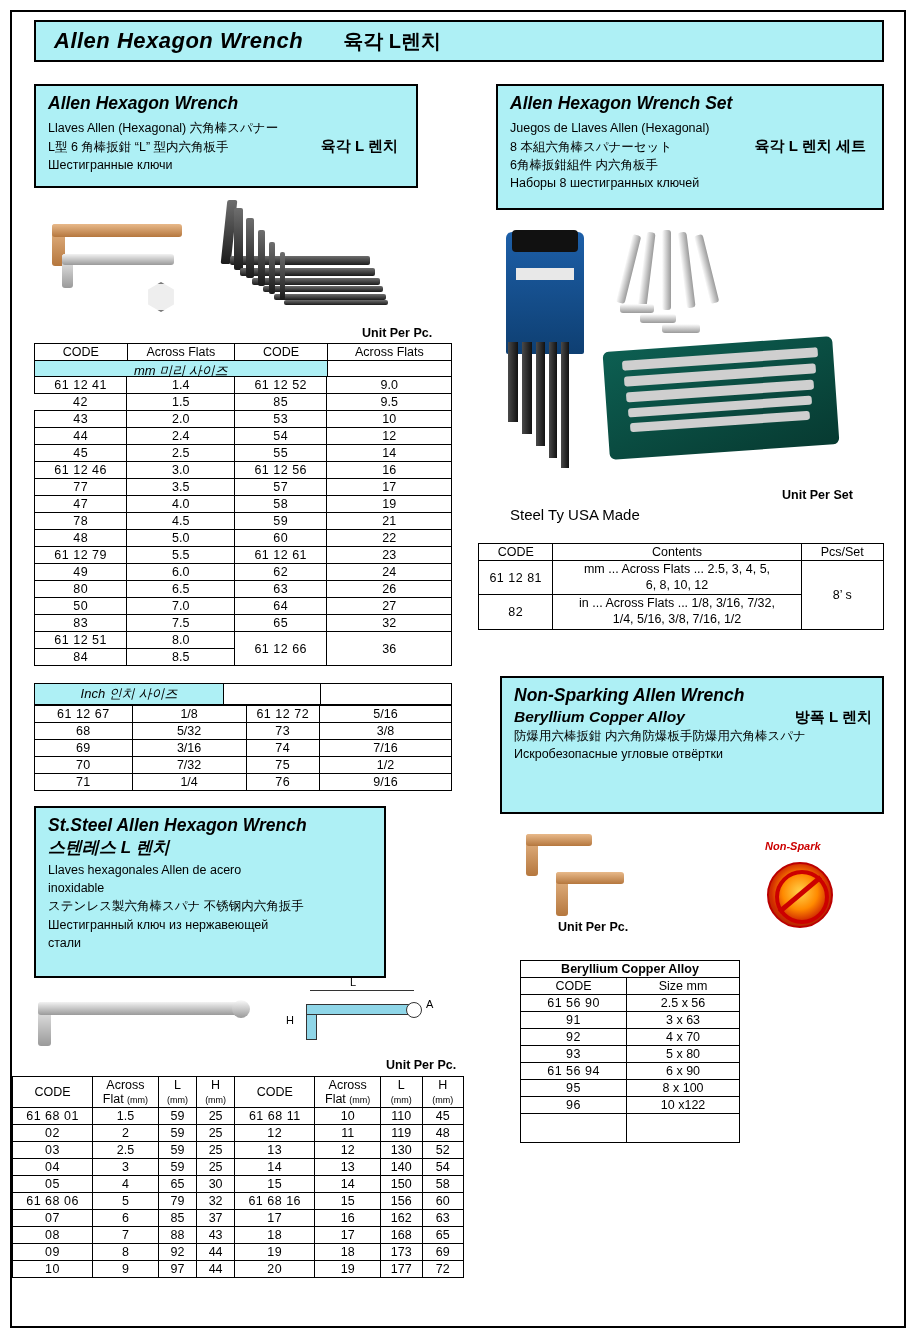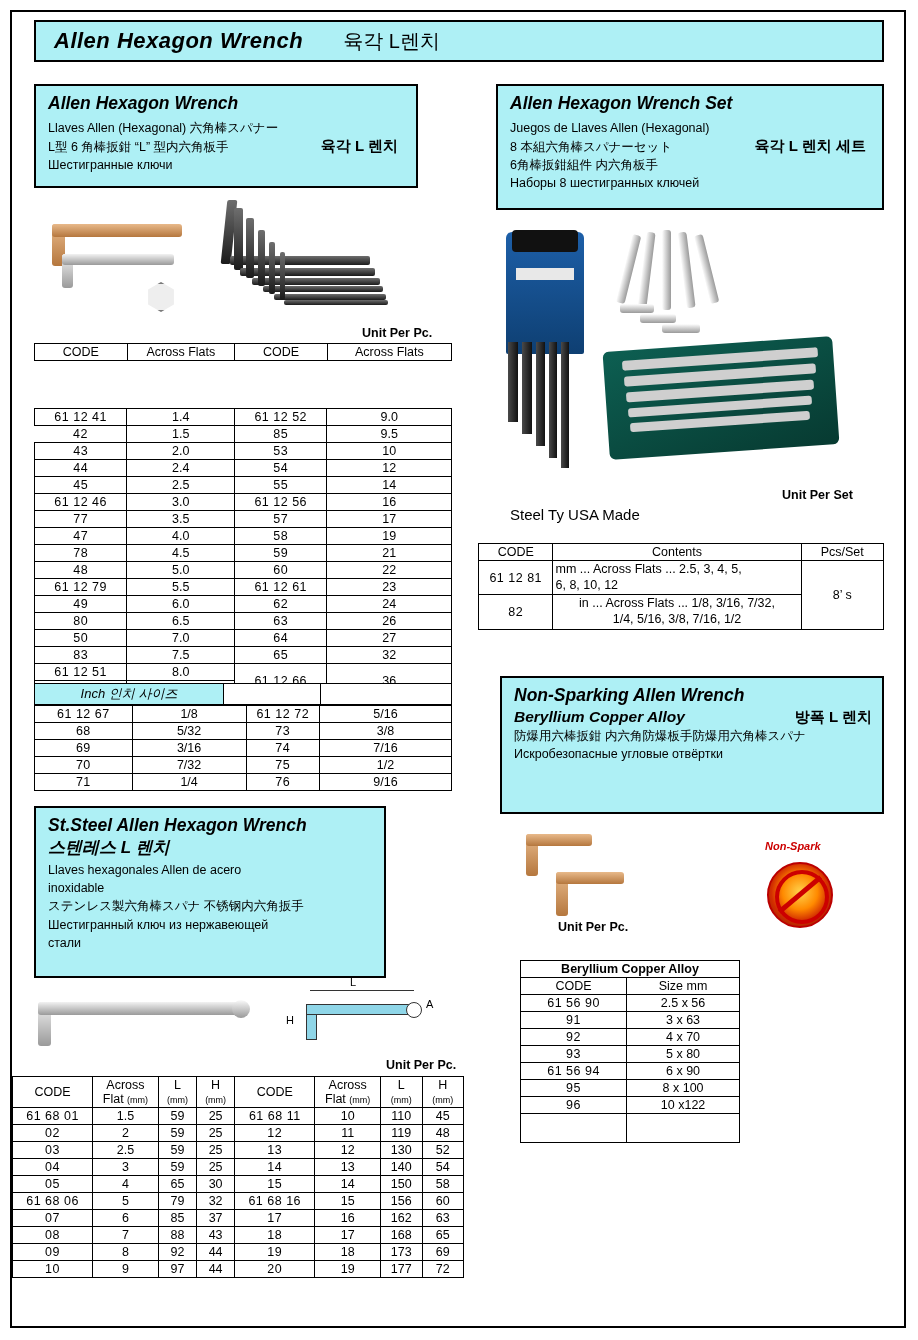--- a/index.html
+++ b/index.html
@@ -11,21 +11,21 @@
   .page{position:relative;width:918px;height:1340px;}
   .page-border{position:absolute;left:10px;top:10px;width:896px;height:1318px;border:2px solid #000;box-sizing:border-box;}
 
   
   .masthead{
     position:absolute;left:34px;top:20px;width:850px;height:42px;
     background:#aef0f5;border:2px solid #000;box-sizing:border-box;
     display:flex;align-items:center;
   }
   .masthead .t1{font-style:italic;font-weight:bold;font-size:22px;margin-left:18px;letter-spacing:.5px;}
-  .masthead .t2{font-weight:normal;font-size:20px;margin-left:40px;}
+  .masthead .t2{font-weight:bold;font-size:20px;margin-left:40px;}
 
   
   .titlebox{
     position:absolute;background:#aef0f5;border:2px solid #000;box-sizing:border-box;
     padding:7px 10px 8px 12px;
   }
   .titlebox .main{font-style:italic;font-weight:bold;font-size:17.5px;line-height:1.25;}
   .titlebox .main2{font-style:italic;font-weight:bold;font-size:15.5px;line-height:1.25;}
   .titlebox .sub{font-size:12.5px;line-height:1.45;}
   .titlebox .kor{font-weight:bold;font-size:15px;}
@@ -116,24 +116,28 @@
   <span class="unit" style="left:362px;top:326px;">Unit Per Pc.</span>
 
   <table class="grid" style="left:34px;top:343px;width:418px;">
     <tbody>
         <tr>
       <th style="width:92px">CODE</th>
       <th style="width:108px">Across Flats</th>
       <th style="width:92px">CODE</th>
       <th style="width:126px">Across Flats</th>
     </tr>
-  </tbody>
-    </table>
-
-  <table class="grid" style="left:34px;top:408px;width:418px;">
+    <tr>
+      <td colspan="3" class="cyanband" style="font-size:13px;">mm 미리 사이즈</td>
+      <td></td>
+    </tr>
+  </tbody>
+    </table>
+
+  <table class="grid" style="left:34px;top:376px;width:418px;">
     <tbody>
         <tr>
           <td class="code" style="width:92px">61 12 41</td>
           <td style="width:108px">1.4</td>
           <td class="code" style="width:92px">61 12 52</td>
           <td style="width:126px">9.0</td>
         </tr>
     <tr>
           <td class="code nb">42</td>
           <td>1.5</td>
@@ -325,21 +329,21 @@
 
   <table class="grid" style="left:478px;top:543px;width:406px;">
     <tbody>
         <tr>
       <th style="width:70px">CODE</th>
       <th style="width:246px">Contents</th>
       <th style="width:78px">Pcs/Set</th>
     </tr>
     <tr>
       <td class="code">61 12 81</td>
-      <td style="white-space:pre-line;text-align:left;line-height:1.25;">mm ... Across Flats ... 2.5, 3, 4, 5,
+      <td style="white-space:pre-line;text-align:center;line-height:1.25;">mm ... Across Flats ... 2.5, 3, 4, 5,
 6, 8, 10, 12</td>
       <td rowspan="2">8’ s</td>
     </tr>
     <tr>
       <td class="code">82</td>
       <td style="white-space:pre-line;text-align:center;line-height:1.25;">in ... Across Flats ... 1/8, 3/16, 7/32,
 1/4, 5/16, 3/8, 7/16, 1/2</td>
     </tr>
   </tbody>
     </table>

